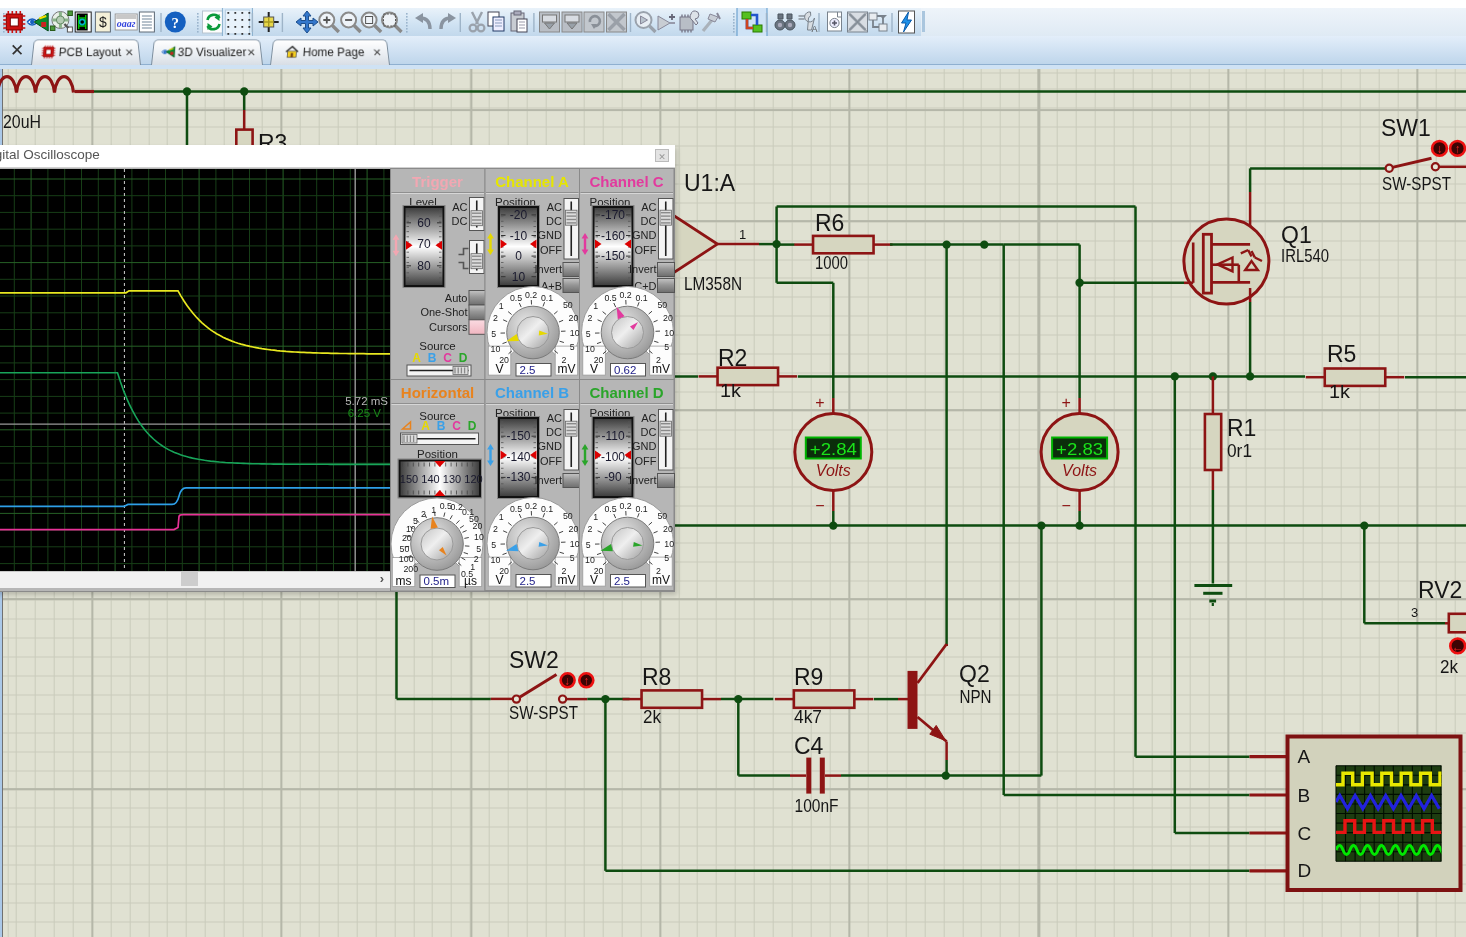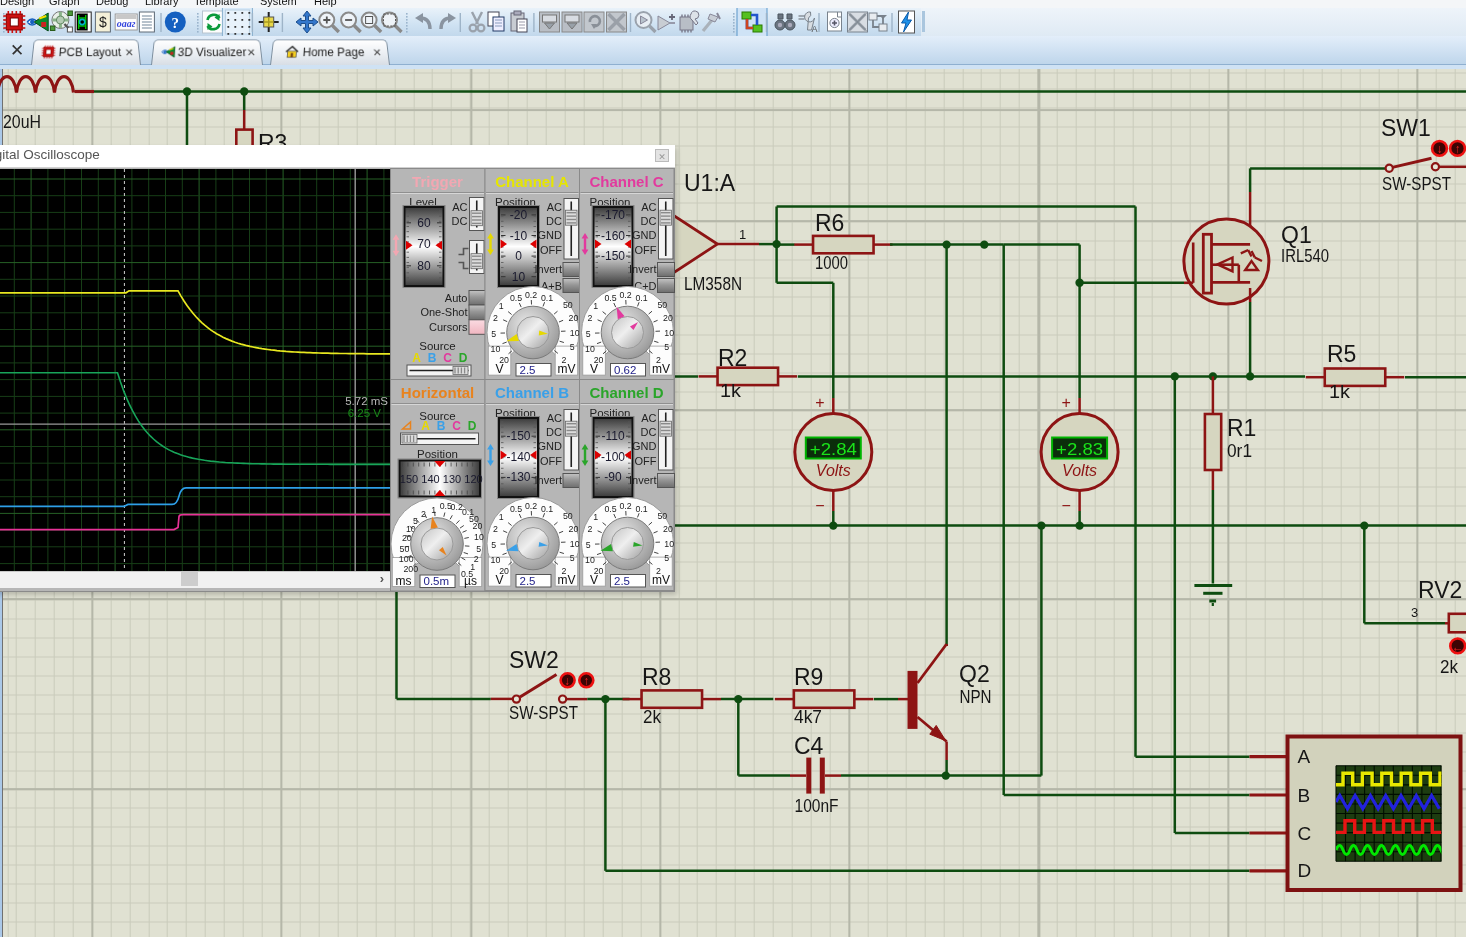--- a/index.html
+++ b/index.html
@@ -240,29 +240,20 @@
         <line x1="1336" y1="851.7" x2="1441.4" y2="851.7"></line>
         <line x1="1336" y1="861.3" x2="1441.4" y2="861.3"></line>
       </g>
       <g clip-path="url(#thclip)">
         <path d="M 1336 784.8 L 1343 784.8 L 1343 773.2 L 1352.7 773.2 L 1352.7 784.8 L 1362.4 784.8 L 1362.4 773.2 L 1372.1000000000001 773.2 L 1372.1000000000001 784.8 L 1381.8000000000002 784.8 L 1381.8000000000002 773.2 L 1391.5000000000002 773.2 L 1391.5000000000002 784.8 L 1401.2000000000003 784.8 L 1401.2000000000003 773.2 L 1410.9000000000003 773.2 L 1410.9000000000003 784.8 L 1420.6000000000004 784.8 L 1420.6000000000004 773.2 L 1430.3000000000004 773.2 L 1430.3000000000004 784.8 L 1440.0000000000005 784.8 L 1440.0000000000005 773.2 L 1449.7000000000005 773.2 L 1449.7000000000005 784.8 L 1441.4 784.8" fill="none" stroke="#e8e800" stroke-width="3.4"></path>
         <path d="M 1336 802 L 1339.8 795.4 L 1347.5 808.8 L 1355.1 795.4 L 1362.8 808.8 L 1370.4 795.4 L 1378.1 808.8 L 1385.7 795.4 L 1393.4 808.8 L 1401.0 795.4 L 1408.7 808.8 L 1416.3 795.4 L 1424.0 808.8 L 1431.6 795.4 L 1439.3 808.8 " fill="none" stroke="#2222dd" stroke-width="3.2"></path>
         <path d="M 1336 832.4 L 1345 832.4 L 1345 820.8 L 1354.7 820.8 L 1354.7 832.4 L 1364.4 832.4 L 1364.4 820.8 L 1374.1000000000001 820.8 L 1374.1000000000001 832.4 L 1383.8000000000002 832.4 L 1383.8000000000002 820.8 L 1393.5000000000002 820.8 L 1393.5000000000002 832.4 L 1403.2000000000003 832.4 L 1403.2000000000003 820.8 L 1412.9000000000003 820.8 L 1412.9000000000003 832.4 L 1422.6000000000004 832.4 L 1422.6000000000004 820.8 L 1432.3000000000004 820.8 L 1432.3000000000004 832.4 L 1441.4 832.4" fill="none" stroke="#e81414" stroke-width="3.4"></path>
         <path d="M 1336 850 q 3.5 -9 7 0 q 3.5 9 7 0 q 3.5 -9 7 0 q 3.5 9 7 0 q 3.5 -9 7 0 q 3.5 9 7 0 q 3.5 -9 7 0 q 3.5 9 7 0 q 3.5 -9 7 0 q 3.5 9 7 0 q 3.5 -9 7 0 q 3.5 9 7 0 q 3.5 -9 7 0 q 3.5 9 7 0 q 3.5 -9 7 0 q 3.5 9 7 0 " fill="none" stroke="#00e800" stroke-width="3"></path>
       </g>
     </svg>
-    <div class="abs" style="left:0;top:0;width:1466px;height:8px;background:#f4f6f8;overflow:hidden">
-      <span style="position:absolute;left:0px;top:-5px;font-size:11px;color:#111">Design</span>
-      <span style="position:absolute;left:49px;top:-5px;font-size:11px;color:#111">Graph</span>
-      <span style="position:absolute;left:96px;top:-5px;font-size:11px;color:#111">Debug</span>
-      <span style="position:absolute;left:145px;top:-5px;font-size:11px;color:#111">Library</span>
-      <span style="position:absolute;left:194px;top:-5px;font-size:11px;color:#111">Template</span>
-      <span style="position:absolute;left:260px;top:-5px;font-size:11px;color:#111">System</span>
-      <span style="position:absolute;left:314px;top:-5px;font-size:11px;color:#111">Help</span>
-    </div>
     <div class="abs" style="left:0;top:8px;width:1466px;height:28px;background:linear-gradient(#e9f2fa,#cfe2f2 60%,#c2d8ec)"></div>
     <svg class="abs" style="left:0;top:8px" width="1466" height="28" viewBox="0 0 1466 28">
       <g fill="#9ab4cc">
         <rect x="3" y="5" width="1.6" height="1.6"></rect>
         <rect x="3" y="8" width="1.6" height="1.6"></rect>
         <rect x="3" y="11" width="1.6" height="1.6"></rect>
         <rect x="3" y="14" width="1.6" height="1.6"></rect>
         <rect x="3" y="17" width="1.6" height="1.6"></rect>
         <rect x="3" y="20" width="1.6" height="1.6"></rect>
         <rect x="3" y="23" width="1.6" height="1.6"></rect>

